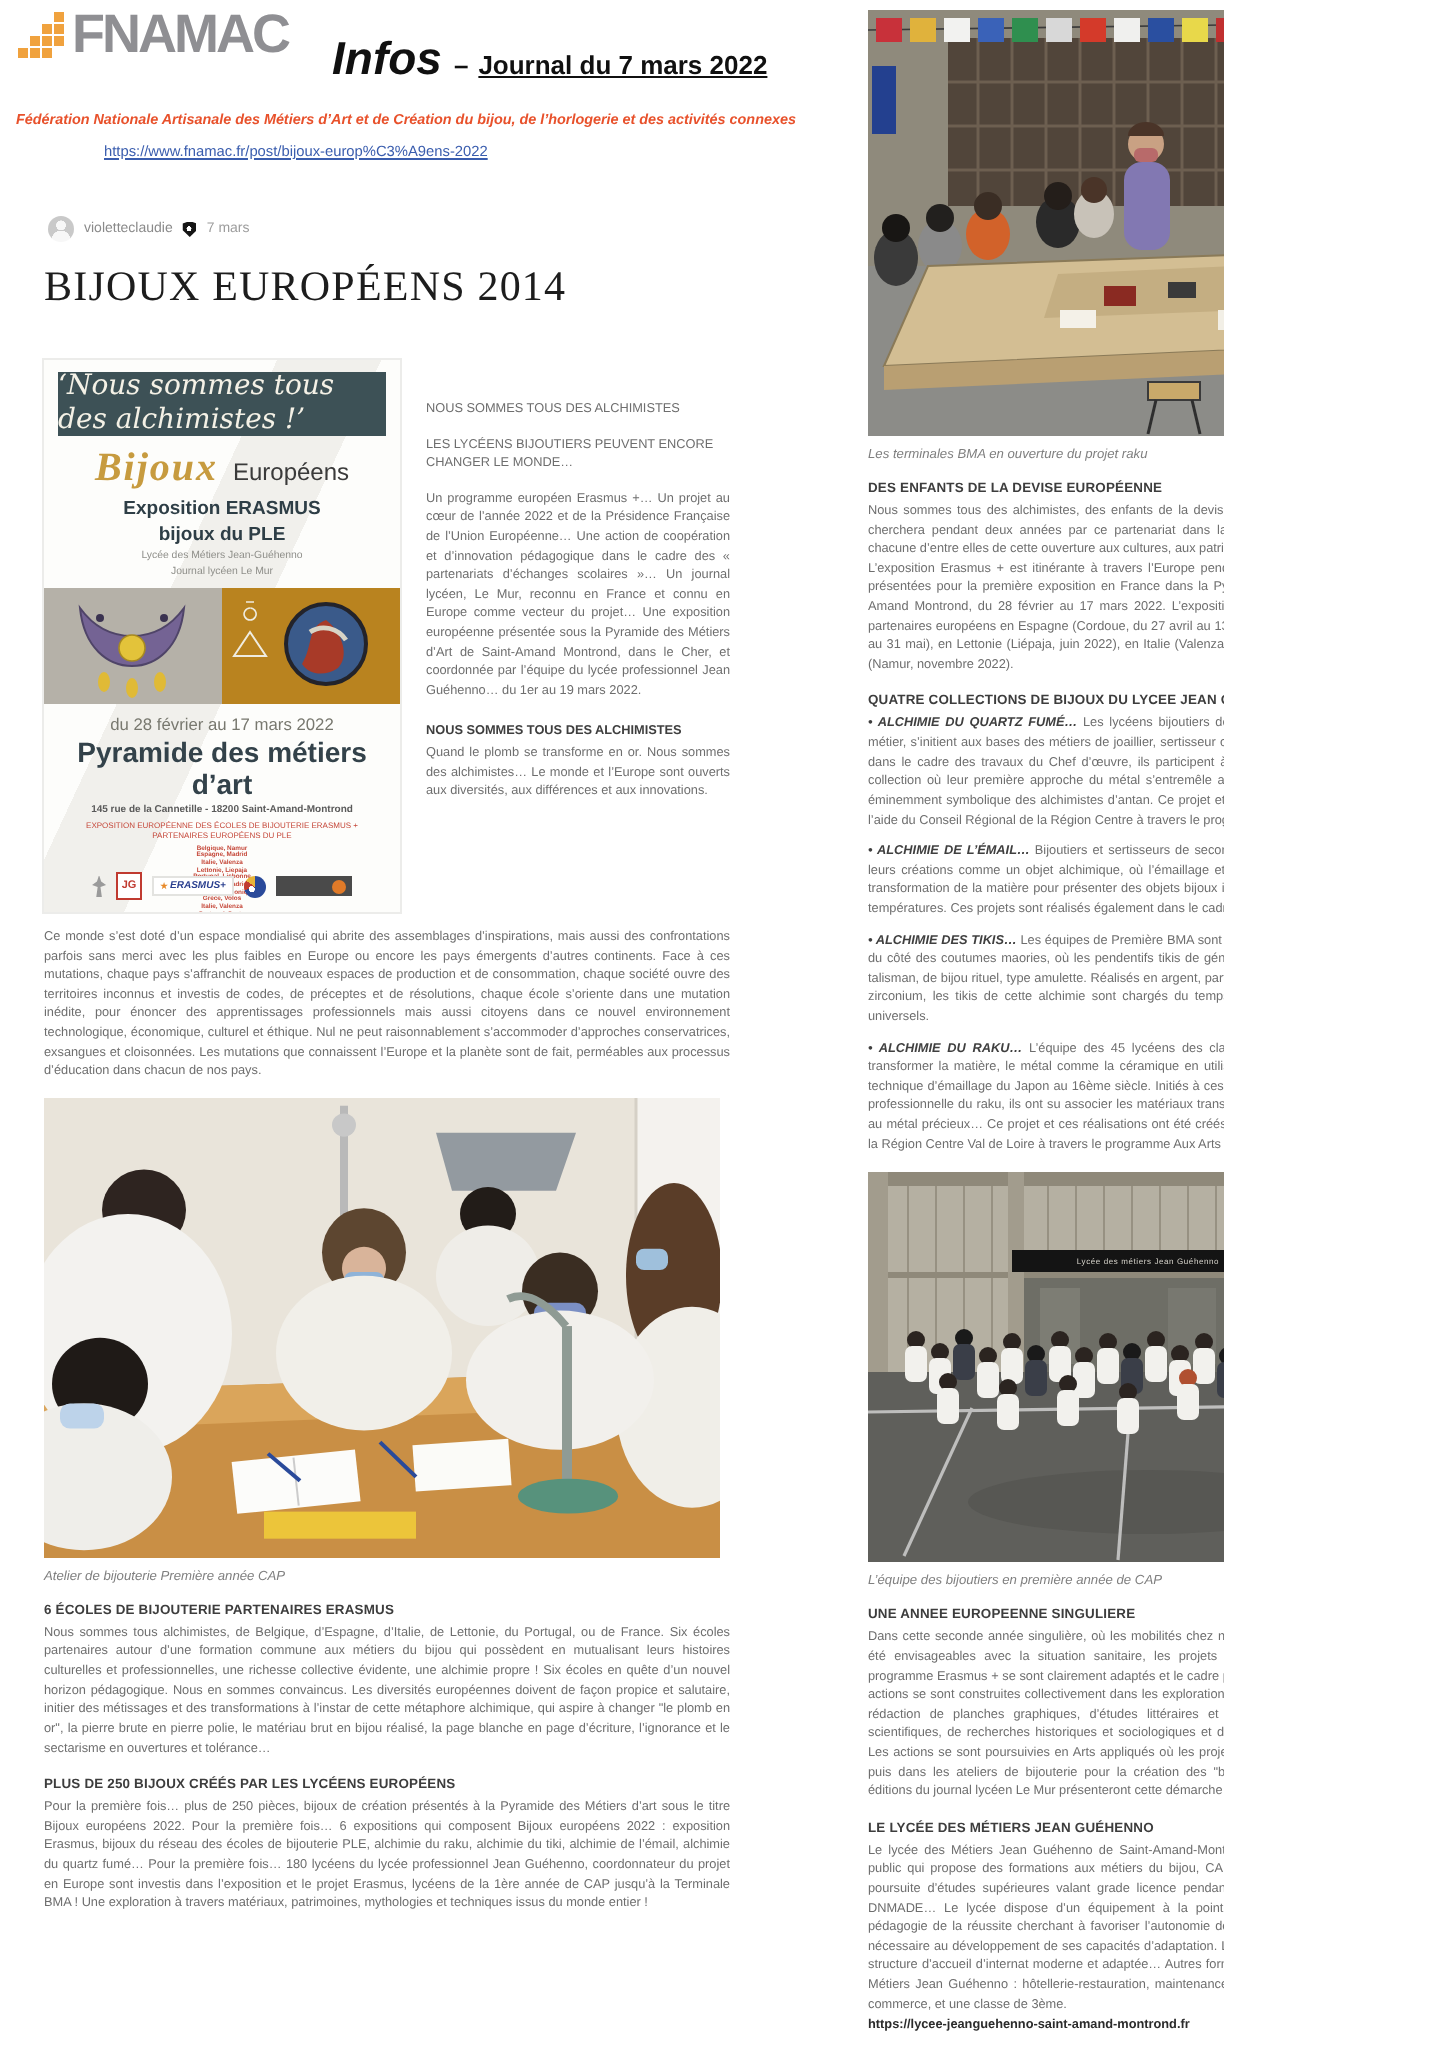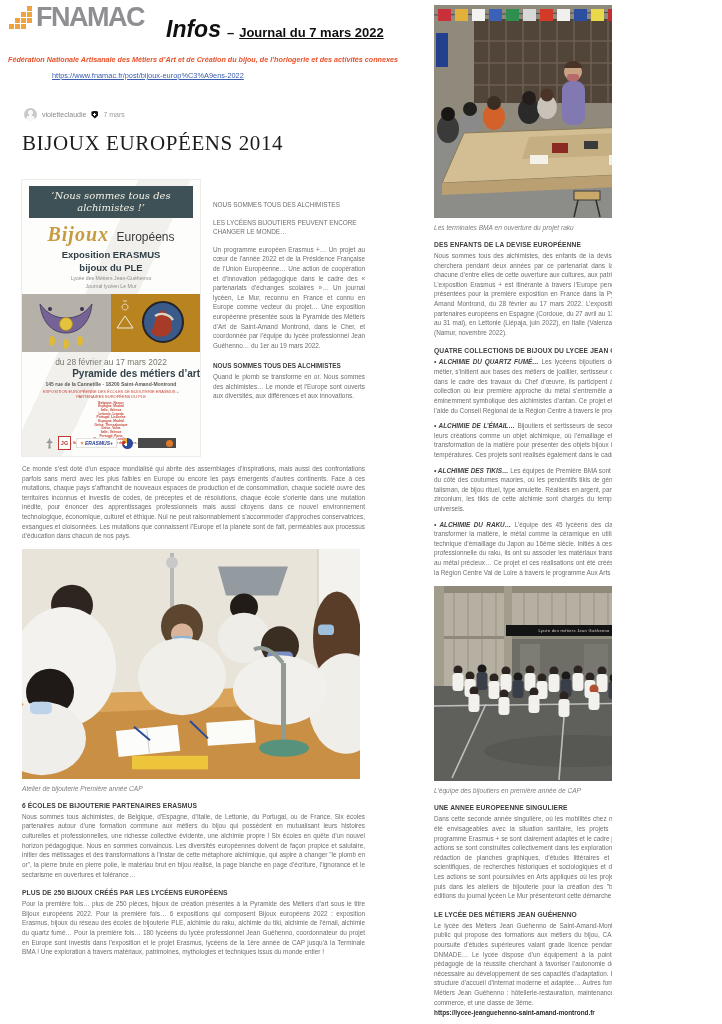--- a/index.html
+++ b/index.html
@@ -38,33 +38,33 @@
   h3{font-size:6.7px;font-weight:700;color:#3d3d3d;margin:10px 0 3px;letter-spacing:0.1px;}
   .caption{font-size:6.6px;font-style:italic;color:#7f7f7f;margin:6px 0 2px;}
   .blead{font-weight:700;font-style:italic;color:#3f3f3f;}
   .boldlink{display:block;font-size:6.4px;font-weight:700;color:#2c2c2c;text-decoration:none;margin:2px 0 0;}
   
   .poster-row{display:flex;margin-top:24px;}
   .poster{flex:0 0 178px;width:178px;height:276px;position:relative;overflow:hidden;
           background:linear-gradient(115deg,#fdfdfb 38%,#f1f0ec 38% 55%,#fdfdfb 55%);
           outline:1px solid #ececea;}
   .poster-banner{position:absolute;left:7px;right:7px;top:6px;height:32px;background:#3d5156;
-          color:#f4f1e6;font-family:"DejaVu Serif",serif;font-style:italic;font-size:10px;
-          line-height:1.2;display:flex;align-items:center;justify-content:center;text-align:center;}
+          color:#f4f1e6;font-family:"DejaVu Serif",serif;font-style:italic;font-size:14px;
+          line-height:1.2;display:flex;align-items:center;justify-content:center;}
   .poster-title{text-align:center;margin-top:44px;line-height:1;}
   .bijoux{font-family:Liberation Serif, serif;font-style:italic;font-weight:700;color:#c79b3f;
           font-size:20px;letter-spacing:1px;}
   .europeens{color:#3a3a3a;font-size:12px;margin-left:3px;}
   .poster-expo{text-align:center;font-size:9.5px;font-weight:700;color:#2e3e46;margin-top:5px;}
   .poster-ple{text-align:center;font-size:9.5px;font-weight:700;color:#2e3e46;margin-top:2px;}
   .poster-sub{text-align:center;font-size:5.2px;color:#8f8f8a;margin-top:2px;}
   .jewel-band{display:flex;height:58px;margin-top:5px;}
   .jewel-half{flex:1;position:relative;}
   .poster-dates{text-align:center;font-size:8.4px;color:#78786f;margin-top:5px;}
-  .poster-venue{text-align:right;font-size:10px;font-weight:700;color:#33424a;margin-top:1px;}
+  .poster-venue{text-align:center;font-size:14px;font-weight:700;color:#33424a;margin-top:1px;}
   .poster-address{text-align:center;font-size:5px;font-weight:700;color:#5a5a5a;margin-top:2px;}
   .poster-redline{text-align:center;font-size:4px;color:#c5483a;margin-top:3px;white-space:pre-line;
           text-transform:uppercase;line-height:1.2;}
   .poster-partners{text-align:center;font-size:3.2px;line-height:1.15;color:#c5483a;font-weight:700;
           margin-top:2px;white-space:pre-line;}
   .poster-logos{position:absolute;left:0;right:0;bottom:6px;display:flex;align-items:center;
           justify-content:center;gap:5px;}
   .plogo-glyph{width:7px;height:11px;background:#9a9a9a;clip-path:polygon(50% 0,65% 30%,100% 45%,60% 55%,70% 100%,30% 100%,40% 55%,0 45%,35% 30%);}
   .plogo-jg{width:11px;height:12px;background:#fff;border:1px solid #c03a30;color:#c03a30;
           font-size:5.5px;font-weight:800;display:flex;align-items:center;justify-content:center;}

